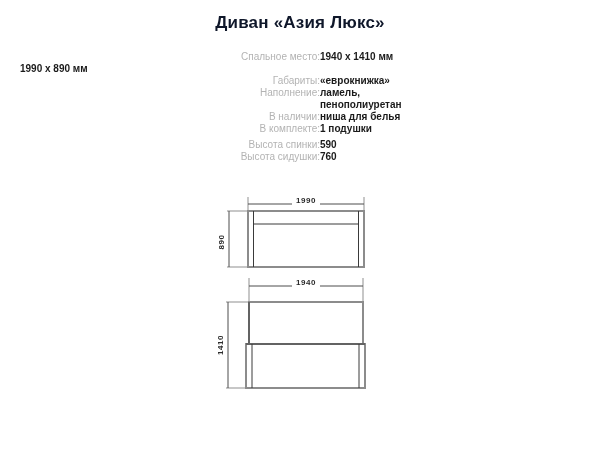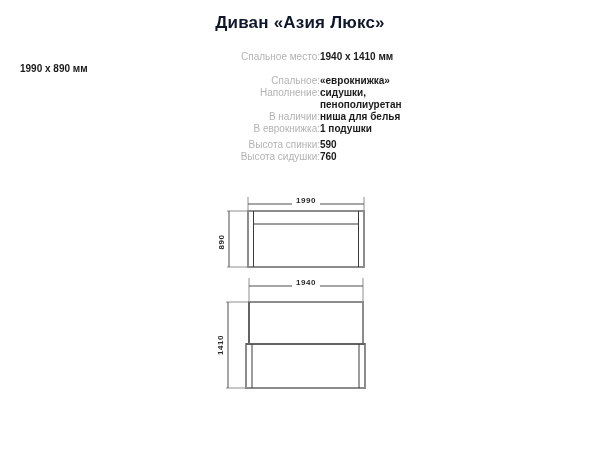--- a/index.html
+++ b/index.html
@@ -41,34 +41,34 @@
 
   <div class="specs">
     <div class="spec-row">
       <span class="spec-label">Спальное место:</span>
       <span class="spec-value">1940 x 1410 мм</span>
     </div>
     <div class="spec-row">
       <span class="spec-value">1990 x 890 мм</span>
     </div>
     <div class="spec-row">
-      <span class="spec-label">Спальное:</span>
+      <span class="spec-label">Габариты:</span>
       <span class="spec-value">«еврокнижка»</span>
     </div>
     <div class="spec-row">
       <span class="spec-label">Наполнение:</span>
-      <span class="spec-value">сидушки,
+      <span class="spec-value">ламель,
 пенополиуретан</span>
     </div>
     <div class="spec-row">
       <span class="spec-label">В наличии:</span>
       <span class="spec-value">ниша для белья</span>
     </div>
     <div class="spec-row">
-      <span class="spec-label">В еврокнижка:</span>
+      <span class="spec-label">В комплекте:</span>
       <span class="spec-value">1 подушки</span>
     </div>
     <div class="spec-gap"></div>
     <div class="spec-row">
       <span class="spec-label">Высота спинки:</span>
       <span class="spec-value">590</span>
     </div>
     <div class="spec-row">
       <span class="spec-label">Высота сидушки:</span>
       <span class="spec-value">760</span>

